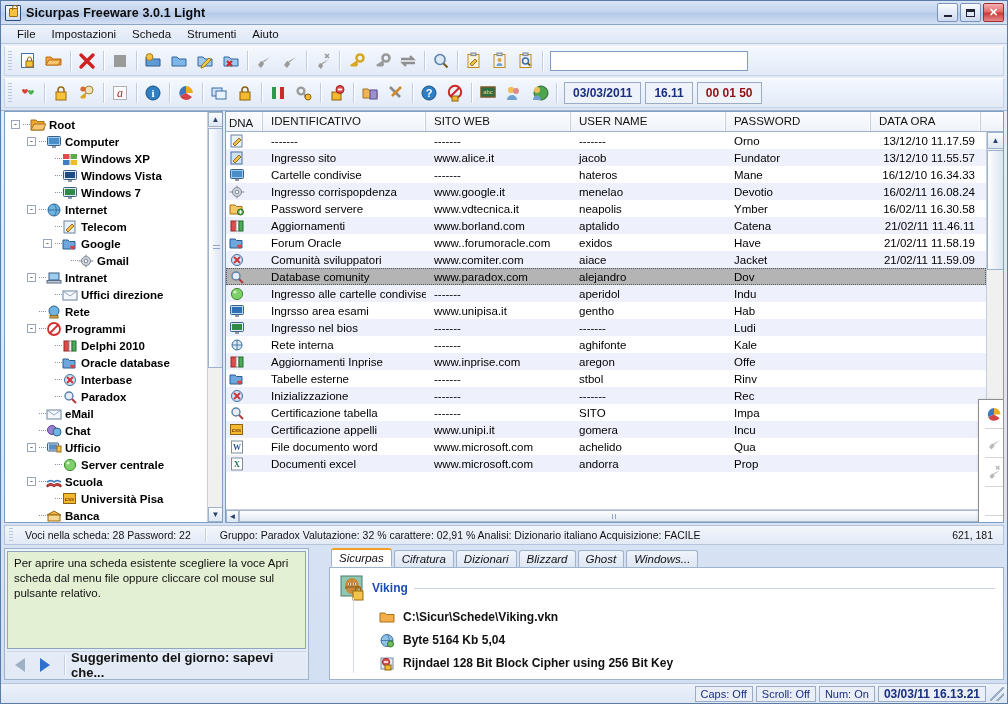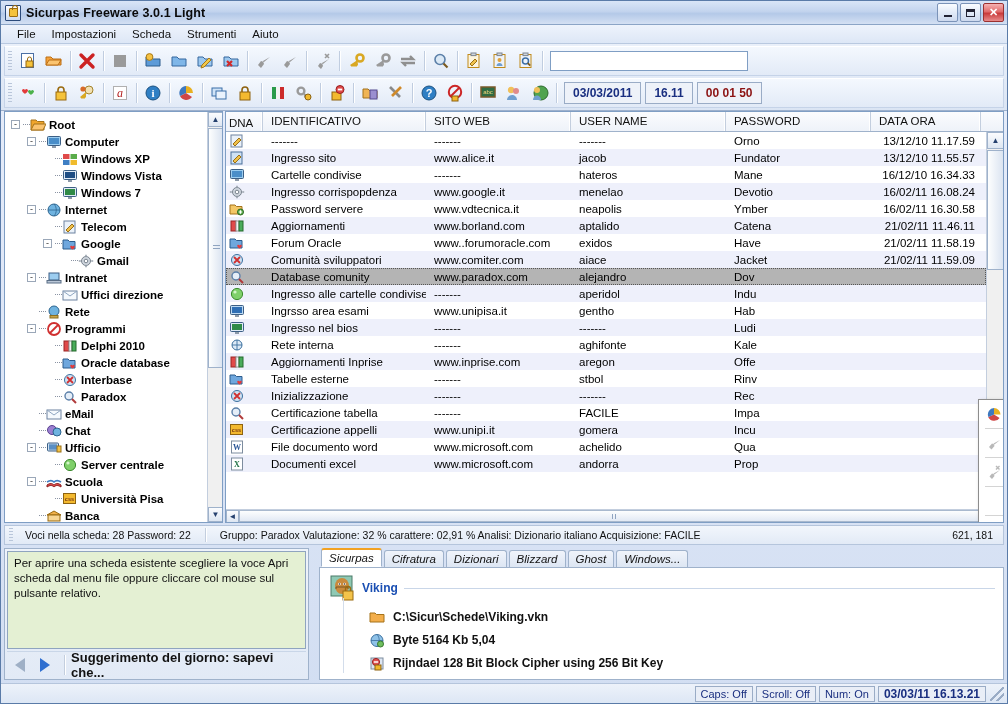--- a/index.html
+++ b/index.html
@@ -161,21 +161,21 @@
     flex:0 0 20px;display:flex;align-items:center;padding:0 4px;margin:2px 3px 0 3px;
     background:linear-gradient(180deg,#f2f6fc,#e2eaf6);border:1px solid #b5c5dc;
   }
   .ss-grip{width:4px;height:14px;margin-right:4px;
     background:repeating-linear-gradient(180deg,#b9c6da 0 1px,transparent 1px 3px);}
   .ss-panel{font-size:10.5px;color:#111;padding:0 8px;white-space:nowrap;}
   .ss-div{width:1px;height:14px;background:#c3cede;box-shadow:1px 0 0 #fff;margin:0 6px;}
   .ss-right{margin-left:auto;font-size:10.5px;color:#111;padding-right:6px;}
 
   
-  .lower{flex:0 0 138px;display:flex;padding:3px;gap:10px;min-height:0;}
+  .lower{flex:0 0 138px;display:flex;padding:3px;gap:20px;min-height:0;}
   .tippanel{width:305px;flex:0 0 305px;display:flex;flex-direction:column;
     border:1px solid #9fb2cb;background:linear-gradient(180deg,#eef3fa,#e2eaf6);padding:2px;}
   .tipbox{flex:1 1 auto;background:#e4f0d3;border:1px solid #8fa4bf;padding:4px 6px;font-size:11.5px;color:#111;line-height:15px;}
   .tipbar{height:26px;flex:0 0 26px;display:flex;align-items:center;margin-top:2px;
     border-top:1px solid #c9d6e8;}
   .navbtn{width:26px;height:22px;display:flex;align-items:center;justify-content:center;}
   .tri{width:0;height:0;border-top:7px solid transparent;border-bottom:7px solid transparent;}
   .tri.l{border-right:10px solid #9fb0c6;}
   .tri.r{border-left:10px solid #2f6fd0;}
   .tipvdiv{width:1px;height:20px;background:#c3cede;box-shadow:1px 0 0 #fff;margin:0 6px;}
@@ -1019,21 +1019,21 @@
           </div>
           <div class="row">
             <div class="cell c-dna">
               <svg width="16" height="14" viewBox="0 0 16 14">
                 <circle cx="7" cy="6" r="4" fill="#e5eef8" stroke="#5b7fa8" stroke-width="1.4"></circle>
                 <path d="M10 9l4 4" stroke="#b03a3a" stroke-width="2"></path>
               </svg>
             </div>
             <div class="cell c-id">Certificazione tabella</div>
             <div class="cell c-web">-------</div>
-            <div class="cell c-user">FACILE</div>
+            <div class="cell c-user">SITO</div>
             <div class="cell c-pass">Impa</div>
             <div class="cell c-date"></div>
           </div>
           <div class="row alt">
             <div class="cell c-dna">
               <svg width="16" height="14" viewBox="0 0 16 14">
                 <rect x="1.5" y="1.5" width="12" height="10" fill="#f3b92f" stroke="#8e6310"></rect>
                 <text x="7.5" y="8.6" font-family="Liberation Sans, sans-serif" font-size="5.6" font-weight="bold" fill="#7a3a10" text-anchor="middle">css</text>
               </svg>
             </div>

